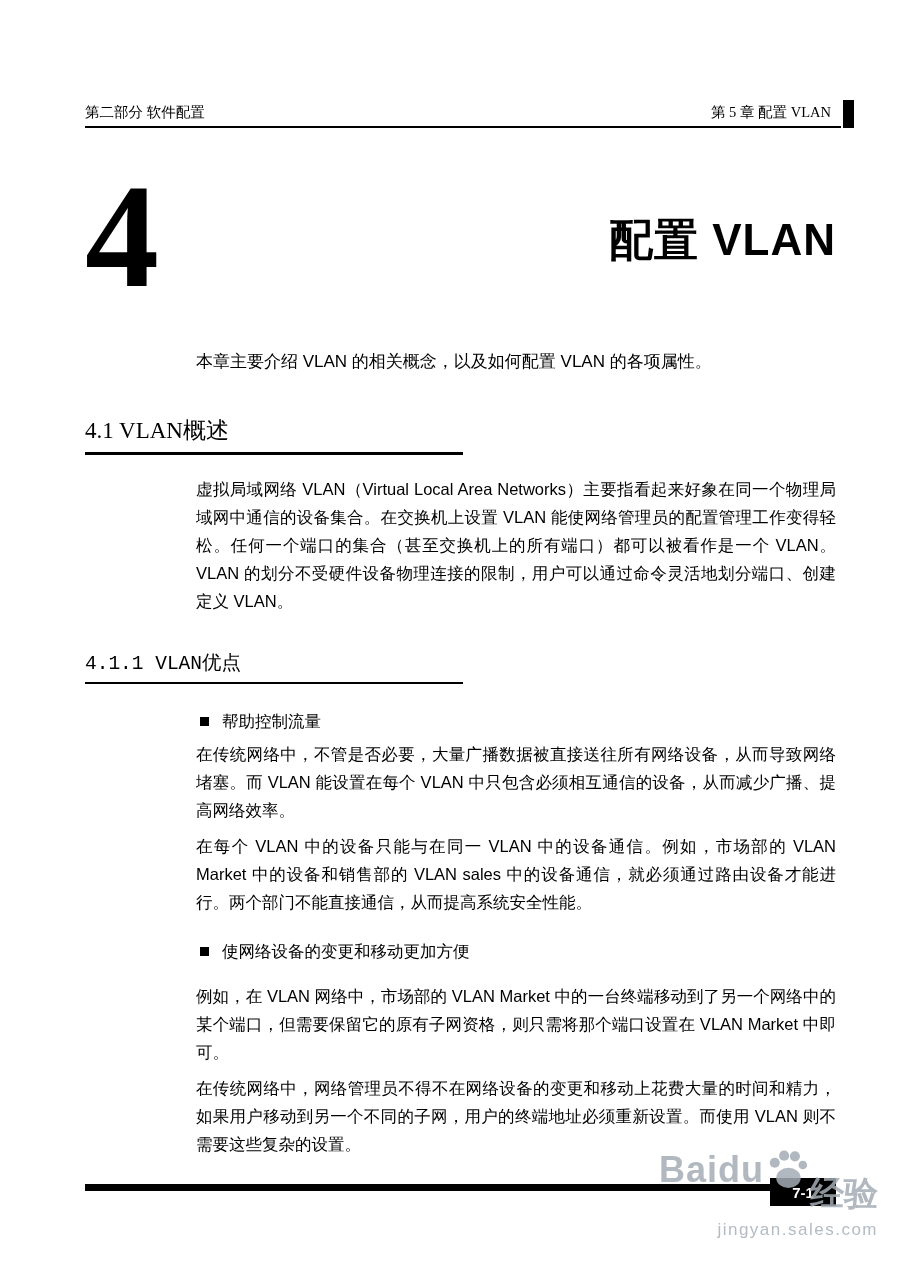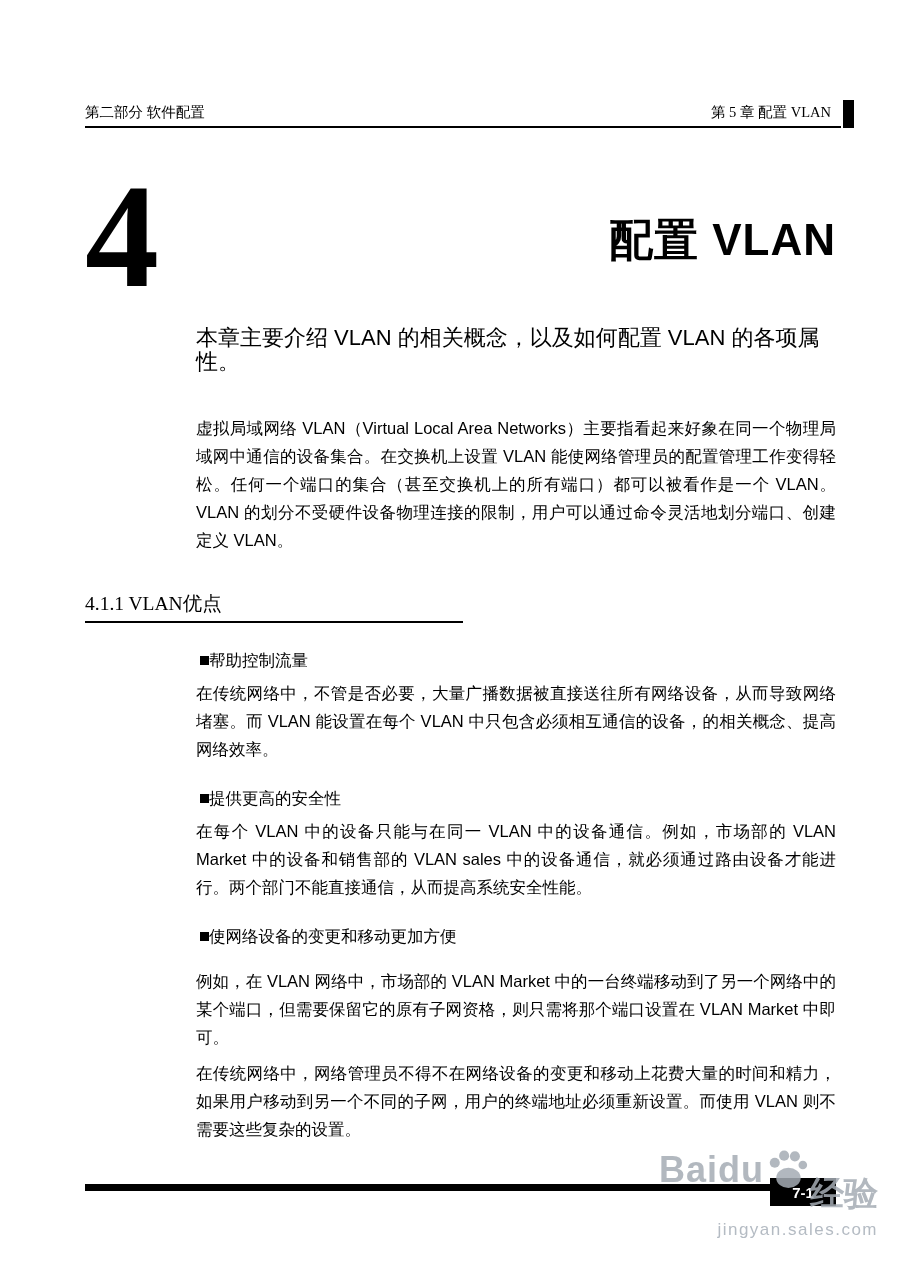--- a/index.html
+++ b/index.html
@@ -30,47 +30,47 @@
   .chapter-number {
     font-family:"Liberation Serif","DejaVu Serif",serif;
     font-weight:700; font-size:148px; line-height:112px;
   }
   .chapter-title {
     font-family:"Liberation Sans","DejaVu Sans",sans-serif;
     font-weight:700; font-size:44px; padding-bottom:22px; letter-spacing:1px;
   }
 
   .intro {
-    margin-top:34px; font-size:22px; line-height:24px;
+    margin-top:58px; font-size:17px; line-height:24px;
     font-family:"Liberation Sans","DejaVu Sans",sans-serif;
   }
 
   .section-heading {
     margin-top:44px; width:378px;
     font-family:"Liberation Serif","DejaVu Serif",serif;
     font-weight:400; font-size:23px; line-height:26px;
     padding-bottom:8px; border-bottom:3px solid #000;
   }
   .subsection-heading {
     margin-top:38px; width:378px;
-    font-family:Liberation Serif, serif;
+    font-family:Liberation Mono, monospace;
     font-weight:400; font-size:19.5px; line-height:23px;
     padding-bottom:6px; border-bottom:2px solid #000;
   }
 
   .body {
-    margin-top:40px; font-size:16.5px; line-height:28px; text-align:justify;
+    margin-top:20px; font-size:16.5px; line-height:28px; text-align:justify;
     font-family:"Liberation Sans","DejaVu Sans",sans-serif;
   }
   .body.tight { margin-top:8px; }
   .body.closing { margin-top:20px; }
 
   .bullet-row {
     margin-top:24px; margin-left:115px;
-    display:flex; align-items:center; 
+    display:flex; align-items:center; gap:13px;
     font-size:16.5px; line-height:22px;
     font-family:"Liberation Sans","DejaVu Sans",sans-serif;
   }
   .bullet-row.first { margin-top:26px; }
   .bullet-square { width:9px; height:9px; background:#000; flex:0 0 auto; }
 
   
   .footer-bar { position:absolute; left:85px; top:1184px; width:751px; height:7px; background:#000; z-index:1; }
   .page-number-box {
     position:absolute; left:770px; top:1178px; width:66px; height:28px; background:#000;
@@ -105,35 +105,32 @@
 
   <div class="content">
 
     <div class="chapter-row">
       <div class="chapter-number">4</div>
       <div class="chapter-title">配置 VLAN</div>
     </div>
 
     <p class="intro indent">本章主要介绍 VLAN 的相关概念，以及如何配置 VLAN 的各项属性。</p>
 
+    <h2 class="section-heading">4.1 VLAN概述</h2>
 
     <p class="body indent">虚拟局域网络 VLAN（Virtual Local Area Networks）主要指看起来好象在同一个物理局域网中通信的设备集合。在交换机上设置 VLAN 能使网络管理员的配置管理工作变得轻松。任何一个端口的集合（甚至交换机上的所有端口）都可以被看作是一个 VLAN。VLAN 的划分不受硬件设备物理连接的限制，用户可以通过命令灵活地划分端口、创建定义 VLAN。</p>
 
     <h3 class="subsection-heading">4.1.1  VLAN优点</h3>
 
     <div class="bullet-row first">
       <span class="bullet-square"></span>
       <span class="bullet-label">帮助控制流量</span>
     </div>
-    <p class="body indent tight">在传统网络中，不管是否必要，大量广播数据被直接送往所有网络设备，从而导致网络堵塞。而 VLAN 能设置在每个 VLAN 中只包含必须相互通信的设备，的相关概念、提高网络效率。</p>
+    <p class="body indent tight">在传统网络中，不管是否必要，大量广播数据被直接送往所有网络设备，从而导致网络堵塞。而 VLAN 能设置在每个 VLAN 中只包含必须相互通信的设备，从而减少广播、提高网络效率。</p>
 
-    <div class="bullet-row">
-      <span class="bullet-square"></span>
-      <span class="bullet-label">提供更高的安全性</span>
-    </div>
     <p class="body indent tight">在每个 VLAN 中的设备只能与在同一 VLAN 中的设备通信。例如，市场部的 VLAN Market 中的设备和销售部的 VLAN sales 中的设备通信，就必须通过路由设备才能进行。两个部门不能直接通信，从而提高系统安全性能。</p>
 
     <div class="bullet-row">
       <span class="bullet-square"></span>
       <span class="bullet-label">使网络设备的变更和移动更加方便</span>
     </div>
     <p class="body indent closing">例如，在 VLAN 网络中，市场部的 VLAN Market 中的一台终端移动到了另一个网络中的某个端口，但需要保留它的原有子网资格，则只需将那个端口设置在 VLAN Market 中即可。</p>
 
     <p class="body indent tight">在传统网络中，网络管理员不得不在网络设备的变更和移动上花费大量的时间和精力，如果用户移动到另一个不同的子网，用户的终端地址必须重新设置。而使用 VLAN 则不需要这些复杂的设置。</p>
 

